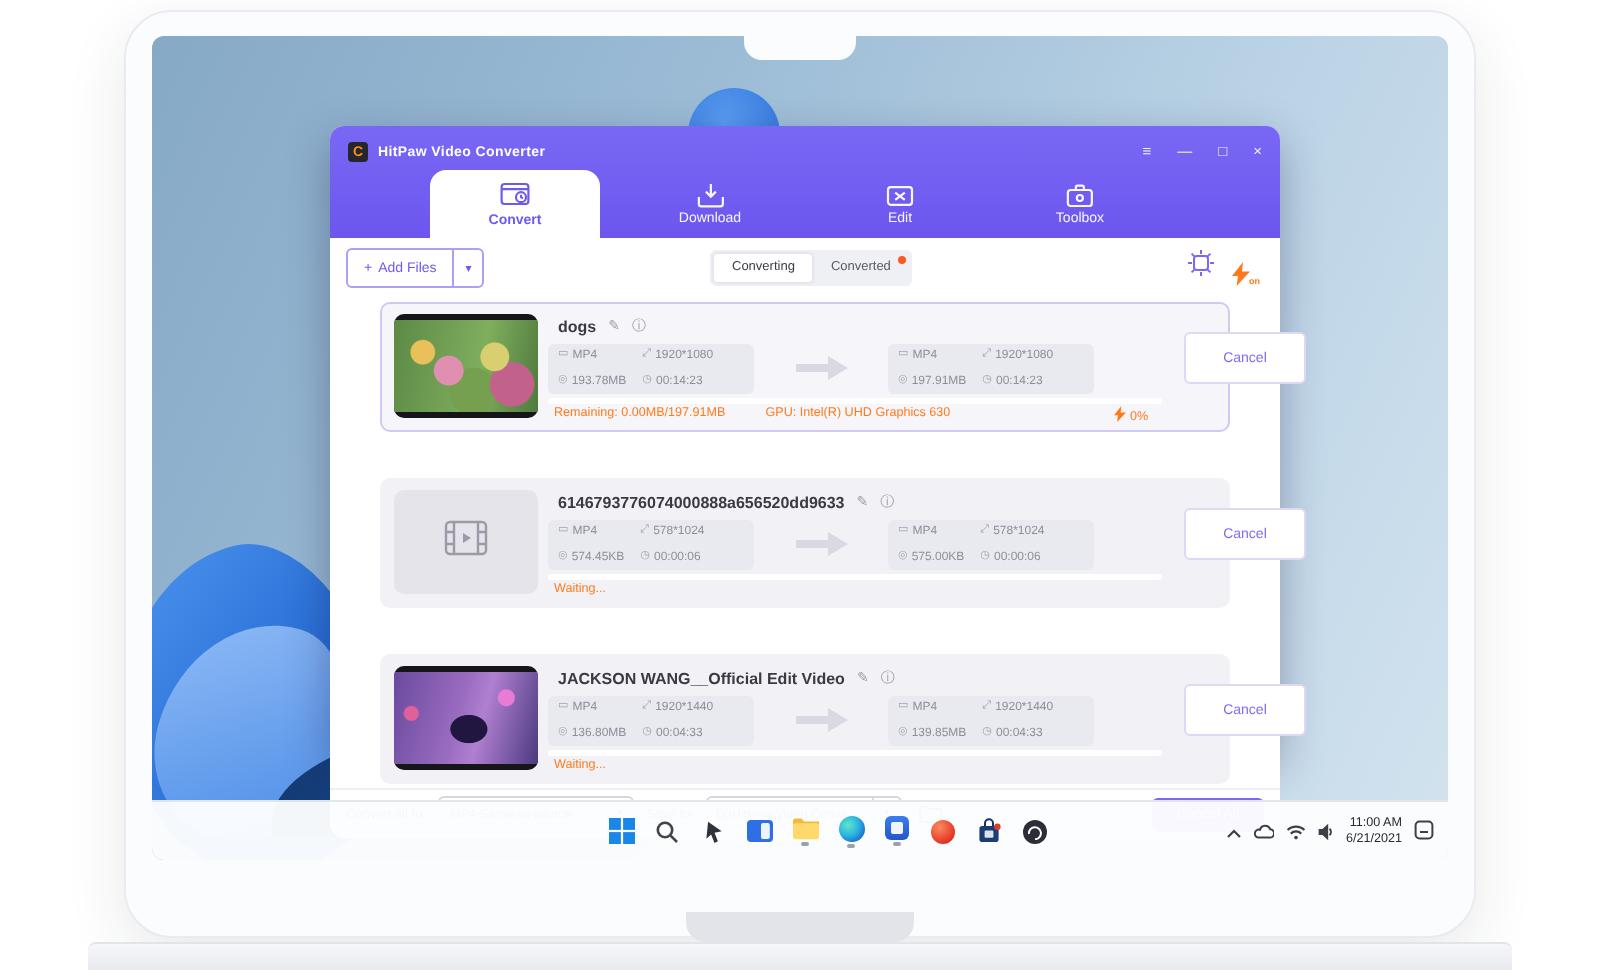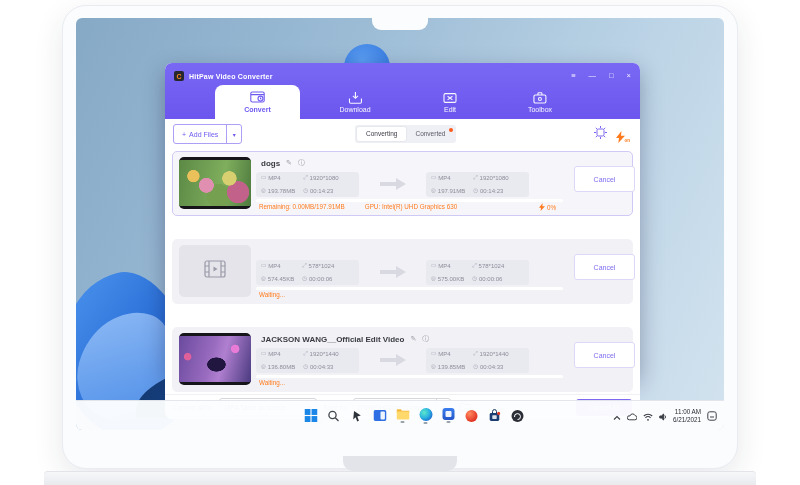--- a/index.html
+++ b/index.html
@@ -50,21 +50,21 @@
   .btn-addfiles{display:flex;align-items:stretch;height:18px;border:1px solid #ab9ff6;border-radius:3px;color:#6d5af0;font-size:7px;cursor:pointer;background:#fff;}
   .af-main{display:flex;align-items:center;gap:3px;padding:0 8px;}
   .af-caret{border-left:1px solid #ab9ff6;width:14px;display:flex;align-items:center;justify-content:center;font-size:6px;}
   .segmented{position:absolute;left:190px;top:6px;display:flex;background:#eef0f5;border-radius:3px;padding:2px;font-size:6.5px;color:#5a5a66;}
   .seg-item{padding:0 9px;height:14px;line-height:14px;border-radius:2px;cursor:pointer;position:relative;}
   .seg-item.sel{background:#fff;color:#3c3c46;box-shadow:0 0 2px rgba(0,0,0,.12);}
   .seg-dot{position:absolute;top:1px;right:1px;width:4px;height:4px;border-radius:50%;background:#ff5a1e;}
   .accel{margin-left:auto;display:flex;align-items:flex-end;gap:9px;padding-right:2px;}
   .accel .on-txt{font-size:4.5px;color:#ff7a1c;font-weight:bold;line-height:1;}
 
-  .hp-content{flex:1;display:flex;flex-direction:column;gap:23px;padding:2px 7px;background:#fff;}
+  .hp-content{flex:1;display:flex;flex-direction:column;gap:23px;padding:2px 25px;background:#fff;}
   .card{position:relative;height:63px;background:#f2f2f6;border:1px solid #f2f2f6;border-radius:5px;}
   .card.active{background:#f6f6fa;border-color:#cfc9f6;}
   .thumb{position:absolute;left:6px;top:5px;width:72px;height:52px;border-radius:5px;overflow:hidden;background:#15151a;}
   .thumb-img{position:absolute;left:0;right:0;top:3px;bottom:3px;}
   .t-dogs{background:
     radial-gradient(circle at 20% 35%, #e9c05a 0 9%, transparent 10%),
     radial-gradient(circle at 38% 55%, #e08fb0 0 14%, transparent 15%),
     radial-gradient(circle at 70% 40%, #d8cf70 0 12%, transparent 13%),
     radial-gradient(circle at 82% 70%, #c2628a 0 16%, transparent 17%),
     radial-gradient(circle at 55% 78%, #74a050 0 22%, transparent 23%),
@@ -266,20 +266,25 @@
           </div>
 
           <div class="card">
             <div class="thumb ph">
               <span><svg width="22" height="18" viewBox="0 0 22 18" fill="none" stroke="#9a9aa8" stroke-width="1.2">
                     <rect x="1" y="1" width="20" height="16" rx="2"></rect>
                     <path d="M5 1v16M17 1v16M1 6h4M1 12h4M17 6h4M17 12h4"></path>
                     <path d="M9.5 6.5l4 2.5-4 2.5z" fill="#9a9aa8" stroke="none"></path>
                   </svg></span>
             </div>
+            <div class="name-row">
+              <span>6146793776074000888a656520dd9633</span>
+              <span class="name-ico">✎</span>
+              <span class="name-ico">ⓘ</span>
+            </div>
             <div class="infobox ib-src">
               <div class="info-col">
                 <div class="info-item">
                     <span class="ig">▭</span>
                     <span>MP4</span>
                   </div>
                 <div class="info-item">
                     <span class="ig">◎</span>
                     <span>574.45KB</span>
                   </div>

